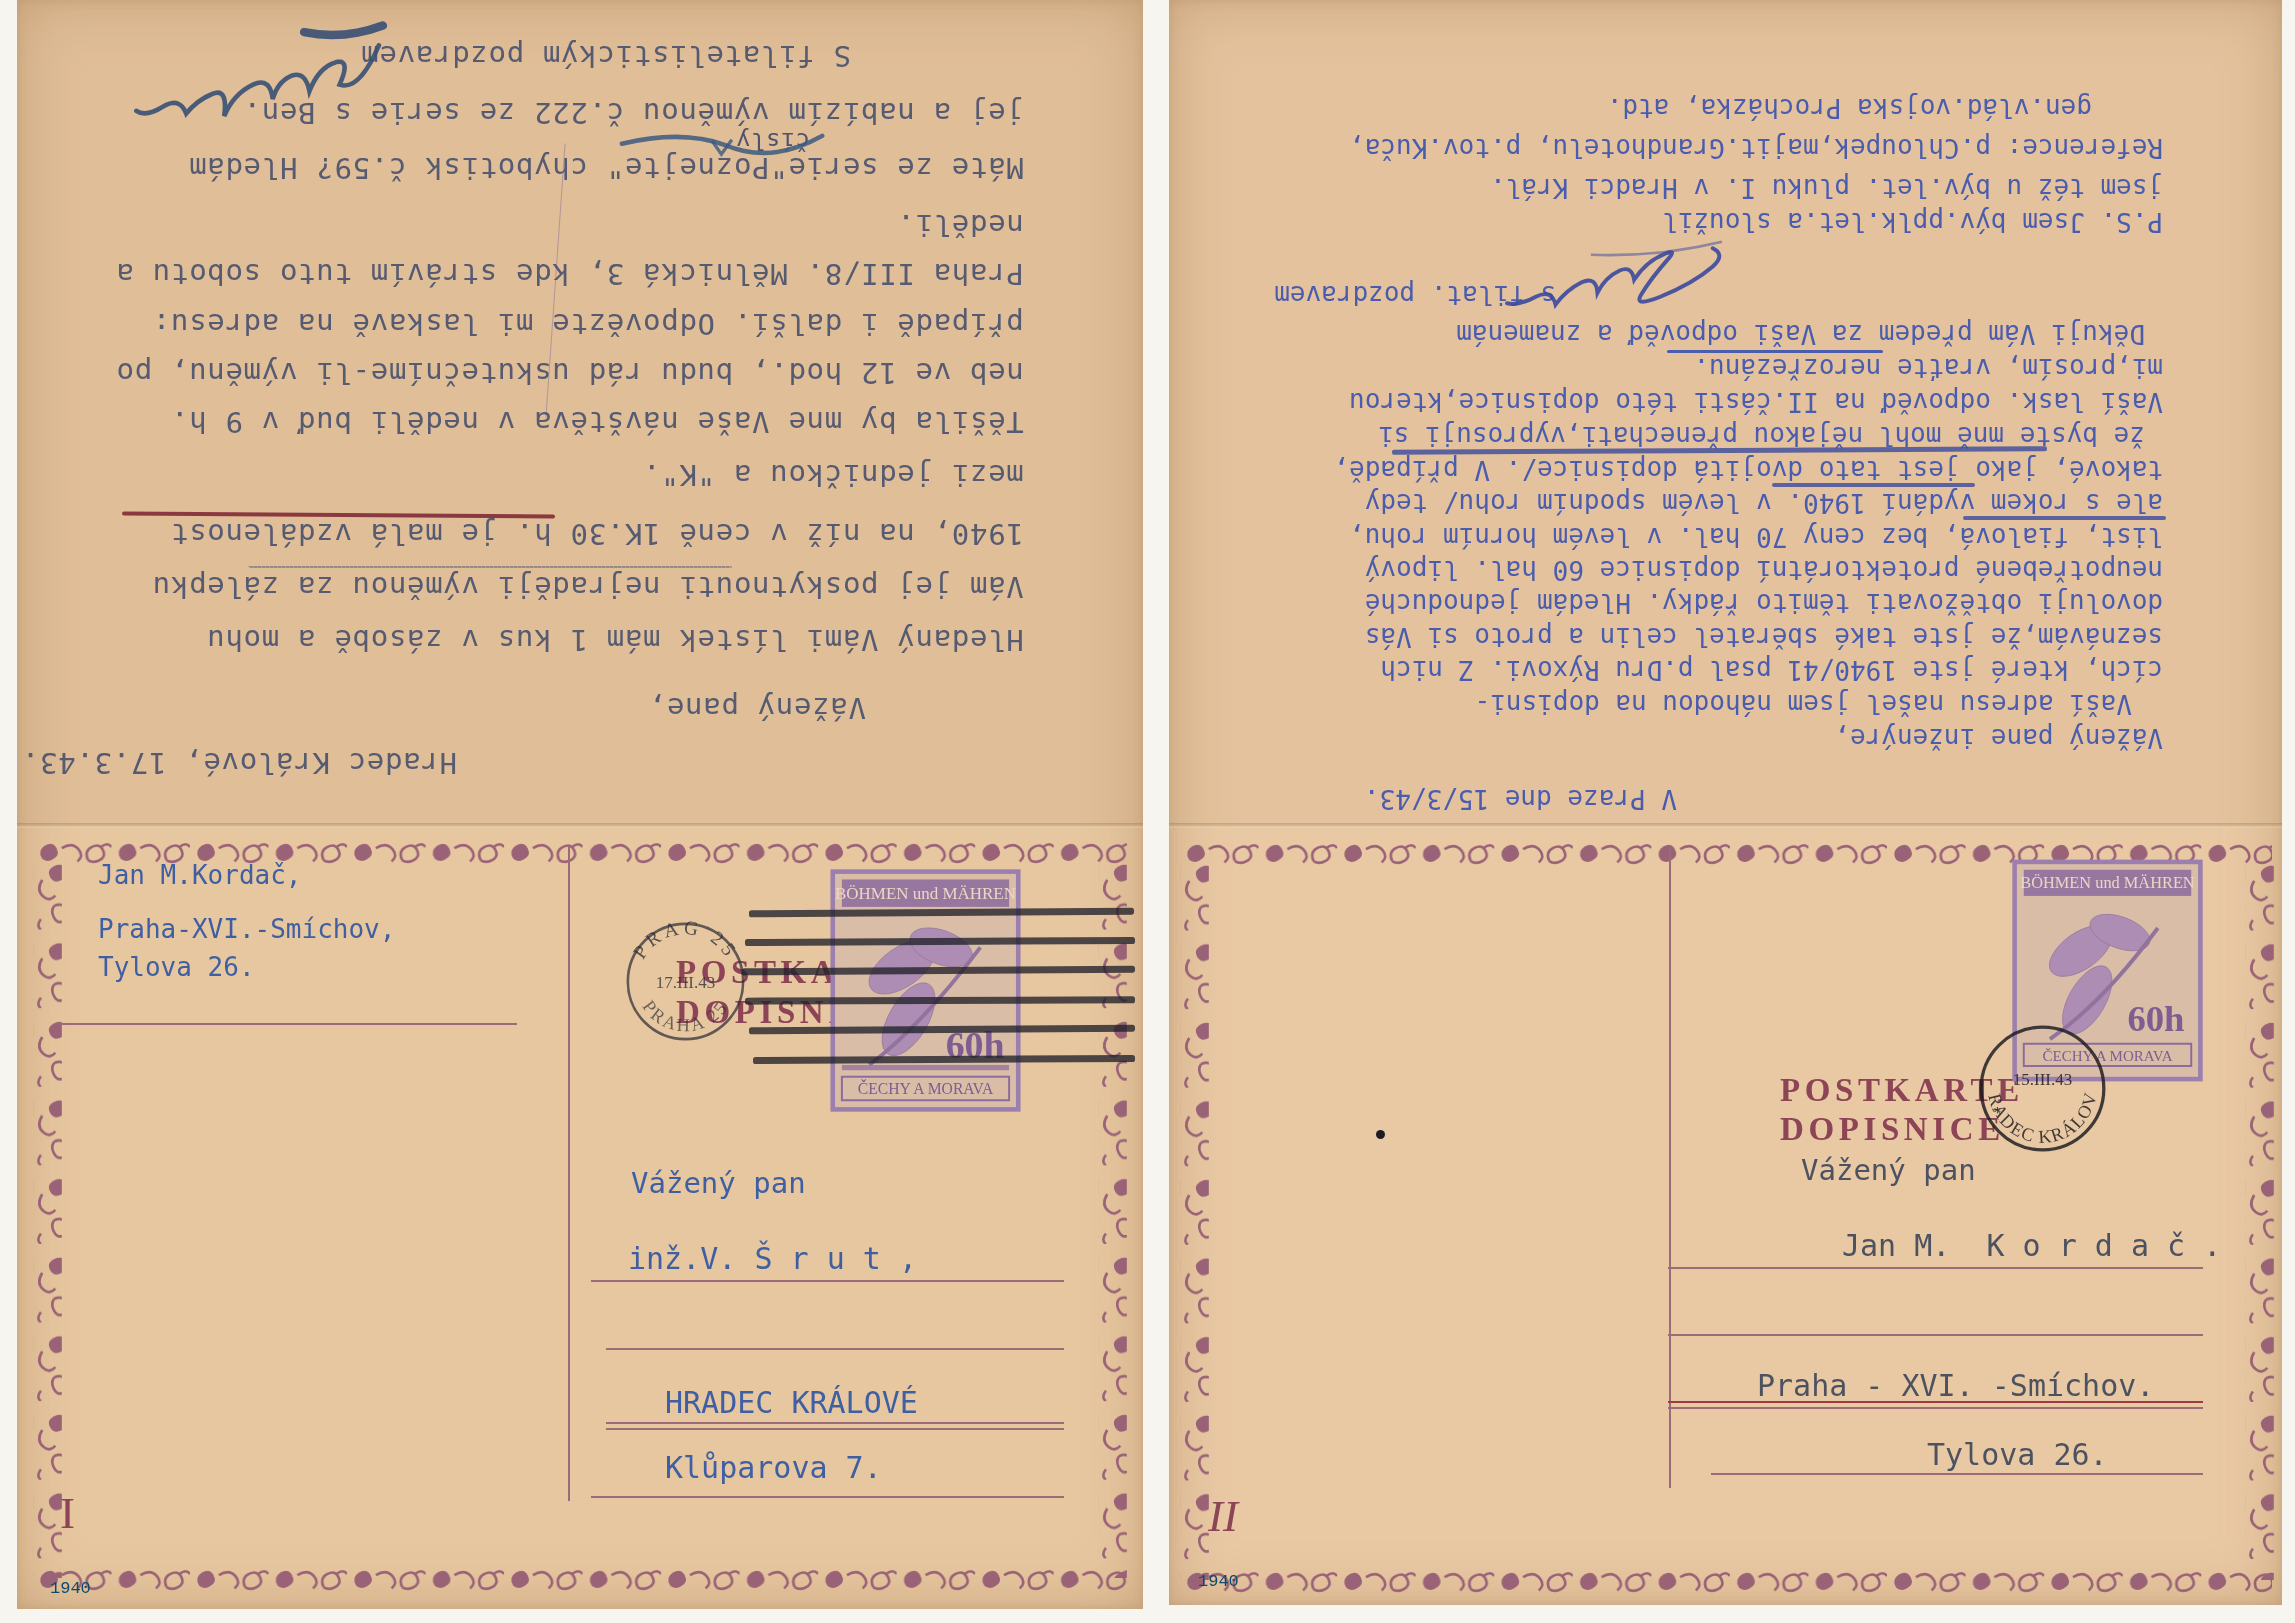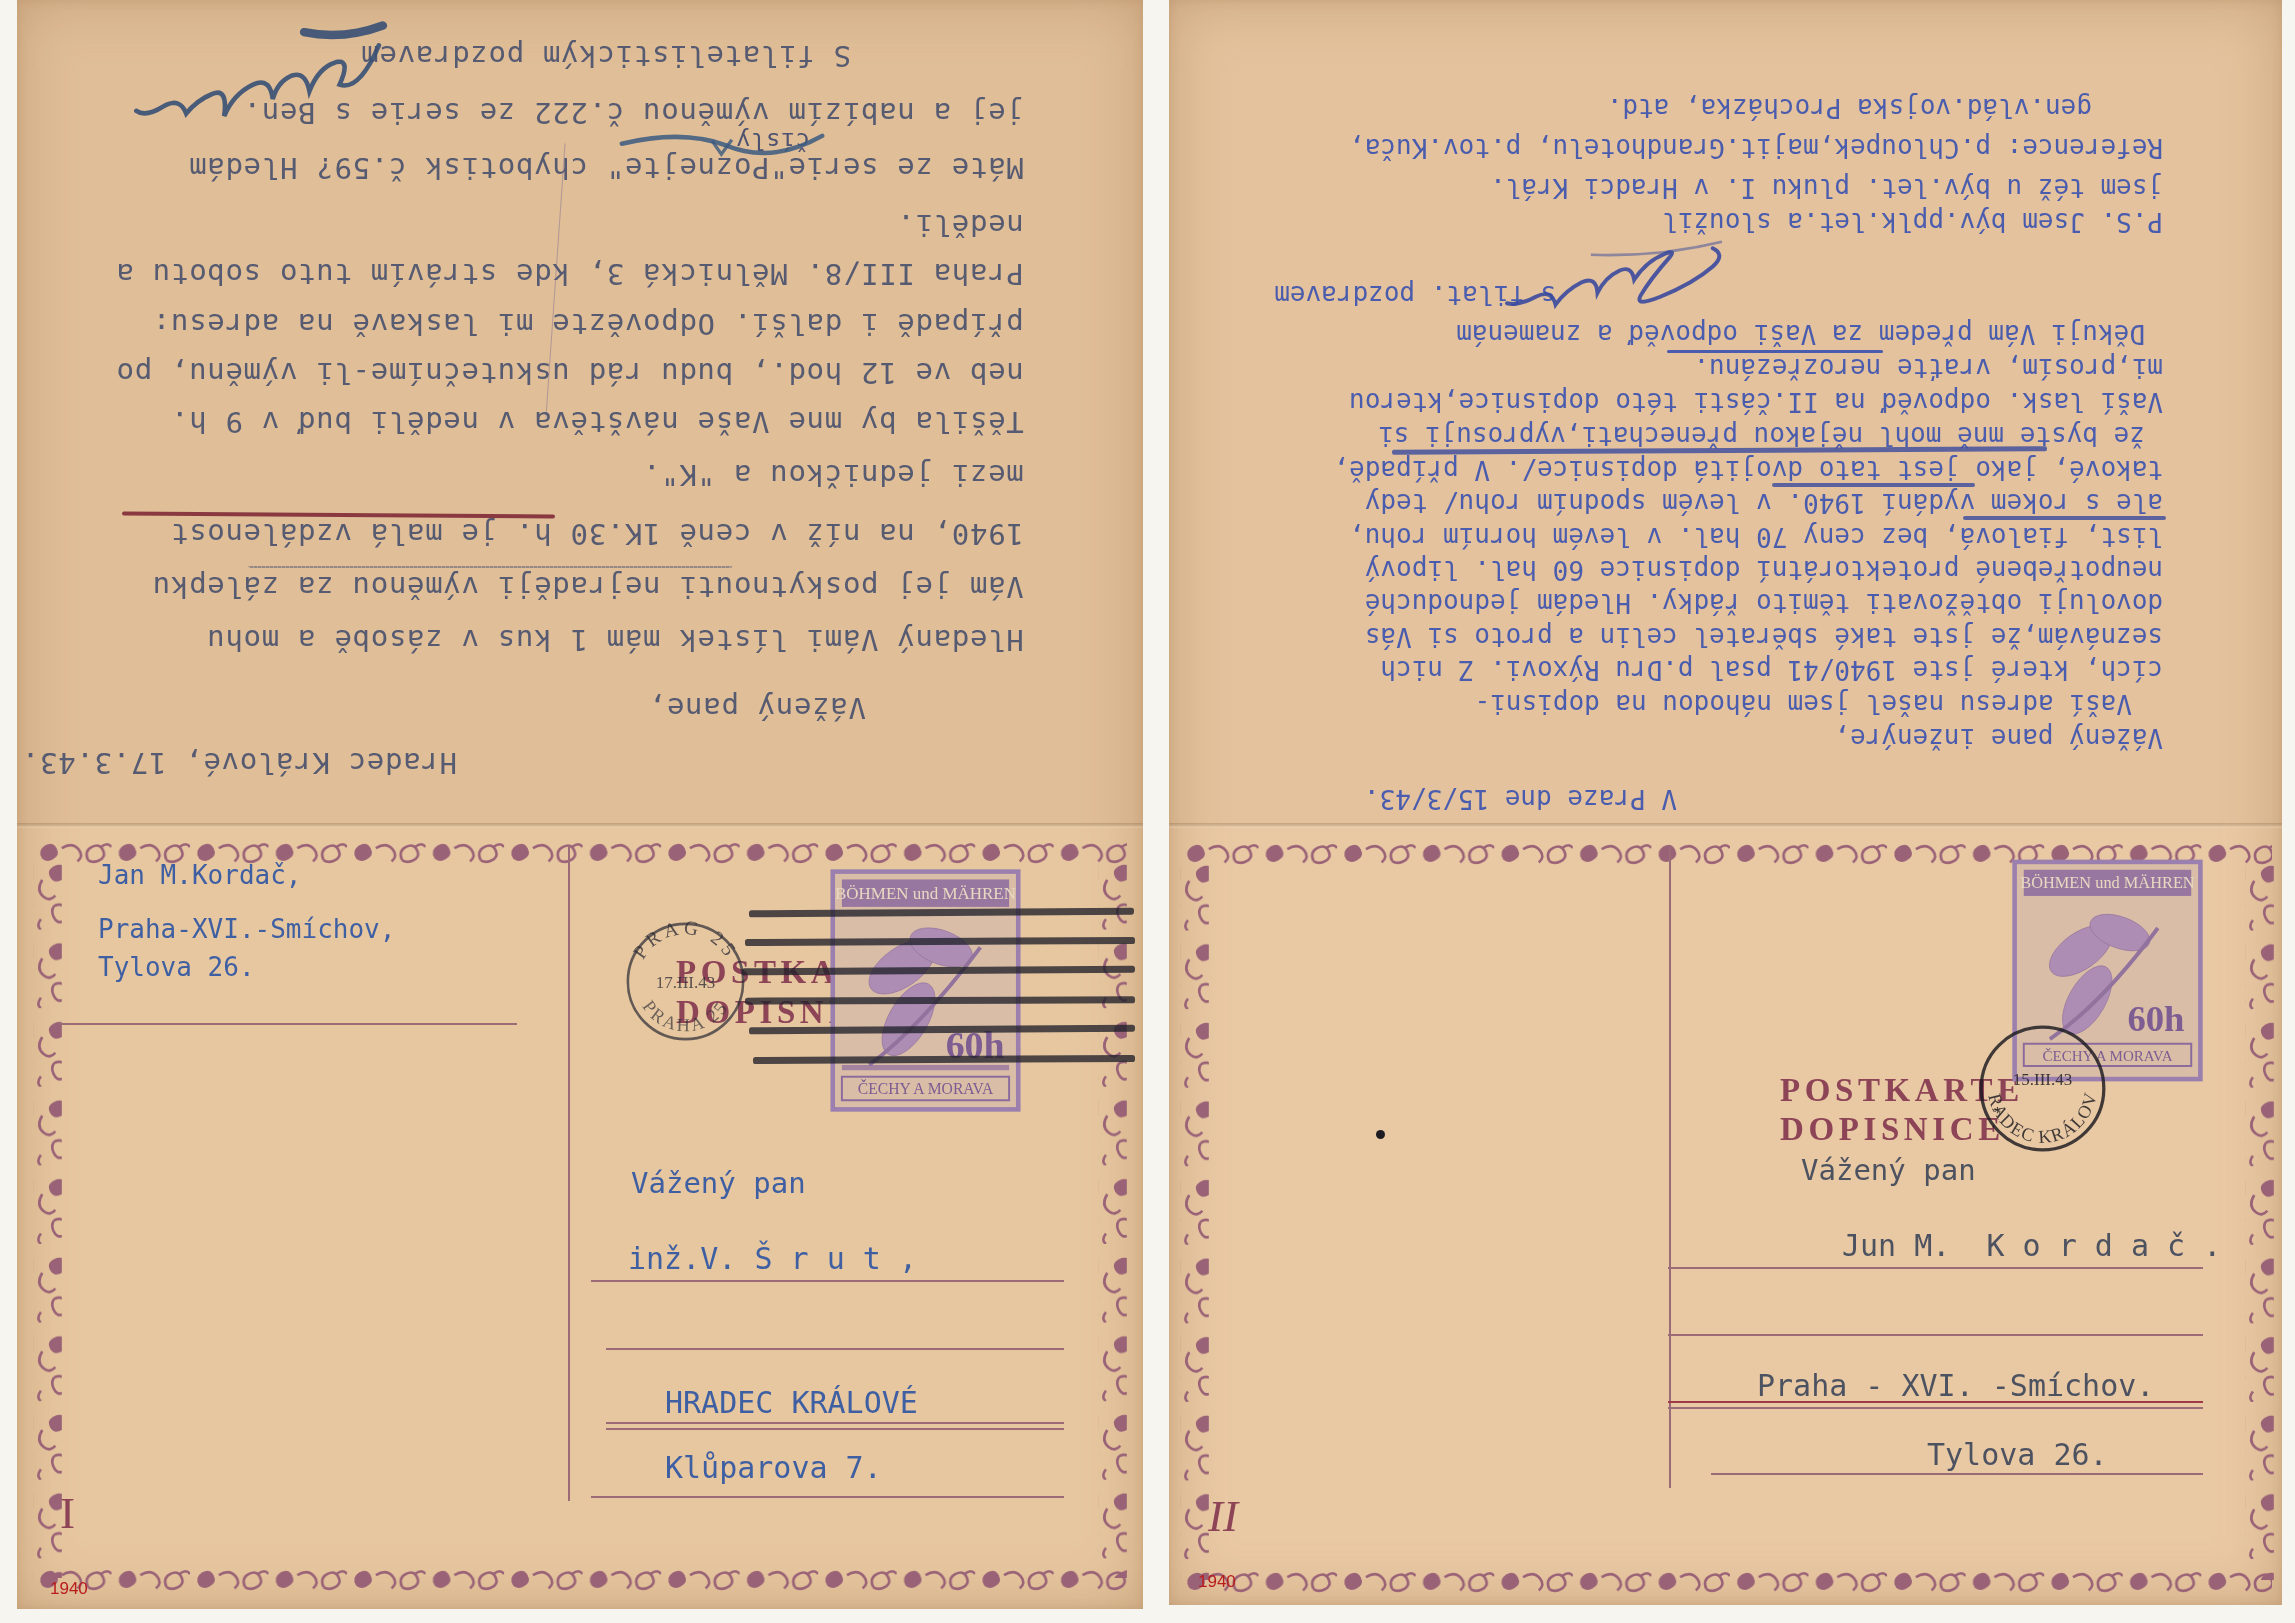--- a/index.html
+++ b/index.html
@@ -21,21 +21,21 @@
   .penstroke{position:absolute;border-radius:2px;}
   
   .postkarte{position:absolute;font-family:"Liberation Serif",serif;font-weight:bold;
              color:#8c4456;font-size:33px;letter-spacing:4.6px;}
   .typed-blue{position:absolute;color:#3f5fa3;white-space:pre;}
   .typed-gray{position:absolute;color:#4d5260;white-space:pre;}
   .rule{position:absolute;height:2px;background:#9b6b78;}
   .rule.red{background:#a03a46;}
   .divider{position:absolute;width:2px;background:#9b6b78;}
   .numeral{position:absolute;font-family:"Liberation Serif",serif;color:#8c4456;font-size:45px;}
-  .year{position:absolute;font-family:Liberation Sans, sans-serif;color:#b91c1c;font-size:17px;}
+  .year{position:absolute;font-family:Liberation Mono, monospace;color:#0c4a6e;font-size:17px;}
   .border-strip{position:absolute;}
   .cancel-bar{position:absolute;height:6.5px;background:#20202a;opacity:.78;border-radius:2.6px;}
   svg{display:block;}
   .abs{position:absolute;}
 </style>
 </head>
 <body>
 
 <div id="scan">
 
@@ -266,21 +266,21 @@
           </defs>
         <text font-family="Liberation Serif,serif" font-size="28" fill="#15151c" opacity=".8" letter-spacing="2">
           <textPath href="#arcBotR" startOffset="50%" text-anchor="middle">HRADEC KRÁLOVÉ</textPath>
         </text>
         <text x="105" y="100" text-anchor="middle" font-family="Liberation Serif,serif" font-size="26" fill="#15151c" opacity=".8">15.III.43</text>
         <text x="30" y="150" font-family="Liberation Serif,serif" font-size="24" fill="#15151c" opacity=".8">*</text>
       </svg>
     </div>
 
     <div class="typed-gray" style="left:632px;top:1153px;font-size:29px;">Vážený pan</div>
-    <div class="typed-gray" style="left:673px;top:1228px;font-size:30px;">Jun M.  K o r d a č .</div>
+    <div class="typed-gray" style="left:673px;top:1228px;font-size:30px;">Jan M.  K o r d a č .</div>
     <div class="rule" style="left:499px;top:1267px;width:535px;"></div>
     <div class="rule" style="left:499px;top:1334px;width:535px;"></div>
     <div class="typed-gray" style="left:588px;top:1368px;font-size:30px;">Praha - XVI. -Smíchov.</div>
     <div class="rule red" style="left:499px;top:1401px;width:535px;"></div>
     <div class="rule" style="left:499px;top:1407px;width:535px;"></div>
     <div class="typed-gray" style="left:758px;top:1437px;font-size:30px;">Tylova 26.</div>
     <div class="rule" style="left:542px;top:1473px;width:492px;"></div>
 
     <div class="numeral" style="left:39px;top:1490px;font-style:italic;">II</div>
     <div class="year" style="left:29px;top:1572px;">1940</div>

